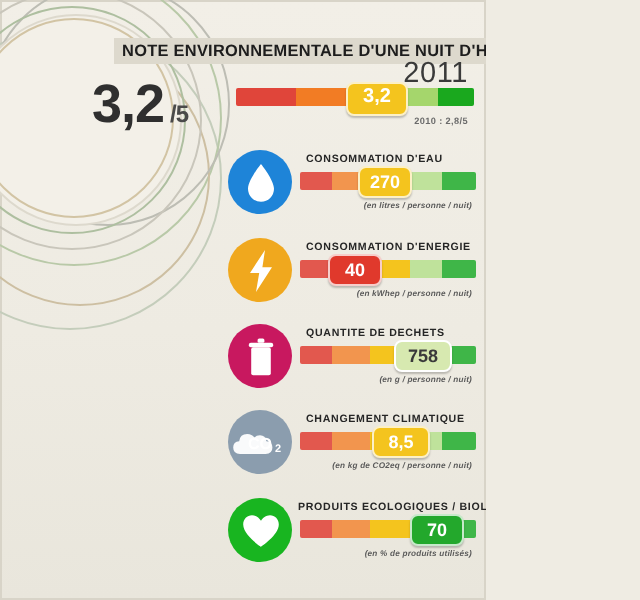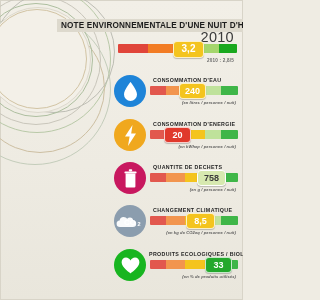--- a/index.html
+++ b/index.html
@@ -96,23 +96,26 @@
     <div class="ring r5"></div>
     <div class="ring r1"></div>
     <div class="ring r7"></div>
     <div class="ring r6"></div>
     <div class="ring r2"></div>
     <div class="disc"></div>
     <div class="ring r3"></div>
     <div class="ring r4"></div>
   </div>
 
+  <div class="score">
+    <span class="num">3,2</span><span class="den">/5</span>
+  </div>
 
   <div class="title">NOTE ENVIRONNEMENTALE D'UNE NUIT D'HÔTEL</div>
-  <div class="year">2010</div>
+  <div class="year">2011</div>
 
   <div class="bar" style="left:117px;top:43px;width:119px;">
     <span style="width:25%;background:#e0453a;"></span>
     <span style="width:25%;background:#f27c24;"></span>
     <span style="width:20%;background:#f4c41e;"></span>
     <span style="width:15%;background:#a5d66c;"></span>
     <span style="width:15%;background:#1aa81e;"></span>
   </div>
   <div class="chip" style="left:172px;top:39.5px;width:29px;height:15px;background:#f4c41e;font-size:10px;">3,2</div>
   <div class="prev" style="top:57px;">2010 : 2,8/5</div>
@@ -124,39 +127,39 @@
         </svg>
     </div>
     <div class="mlabel" style="left:152px;top:2px;">CONSOMMATION D'EAU</div>
     <div class="bar" style="left:149px;top:11px;width:88px;">
       <span style="width:18%;background:#e2584e;"></span>
       <span style="width:22%;background:#f2954e;"></span>
       <span style="width:22%;background:#f4c41e;"></span>
       <span style="width:19%;background:#bfe29b;"></span>
       <span style="width:19%;background:#3fb648;"></span>
     </div>
-    <div class="chip" style="left:178px;top:8px;width:25px;height:14px;background:#f4c41e;">240</div>
+    <div class="chip" style="left:178px;top:8px;width:25px;height:14px;background:#f4c41e;">270</div>
     <div class="munit" style="right:8px;top:25px;">(en litres / personne / nuit)</div>
   </div>
 
   <div class="row" style="top:118px;">
     <div class="icon" style="left:113px;top:0;background:#f0a81e;">
       <svg class="bolt" viewBox="0 0 13 21">
           <path d="M8.5 0 L1 11.5 L5.6 11.5 L4 21 L12 8.6 L7.2 8.6 Z" fill="#ffffff"></path>
         </svg>
     </div>
     <div class="mlabel" style="left:152px;top:2px;">CONSOMMATION D'ENERGIE</div>
     <div class="bar" style="left:149px;top:11px;width:88px;">
       <span style="width:18%;background:#e2584e;"></span>
       <span style="width:22%;background:#f2954e;"></span>
       <span style="width:22%;background:#f4c41e;"></span>
       <span style="width:19%;background:#bfe29b;"></span>
       <span style="width:19%;background:#3fb648;"></span>
     </div>
-    <div class="chip" style="left:163px;top:8px;width:25px;height:14px;background:#e0392c;">20</div>
+    <div class="chip" style="left:163px;top:8px;width:25px;height:14px;background:#e0392c;">40</div>
     <div class="munit" style="right:8px;top:25px;">(en kWhep / personne / nuit)</div>
   </div>
 
   <div class="row" style="top:161px;">
     <div class="icon" style="left:113px;top:0;background:#c8185f;">
       <svg class="bin" viewBox="0 0 15 19">
           <rect x="2.6" y="4.6" width="9.8" height="14" rx="1" fill="#ffffff"></rect>
           <rect x="1.4" y="2.4" width="12.2" height="2.2" rx="1" fill="#ffffff"></rect>
           <rect x="5.8" y="0.2" width="3.4" height="2.2" rx="0.8" fill="#ffffff"></rect>
         </svg>
@@ -200,17 +203,17 @@
         </svg>
     </div>
     <div class="mlabel" style="left:148px;top:2px;">PRODUITS ECOLOGIQUES / BIOLOGIQUES</div>
     <div class="bar" style="left:149px;top:11px;width:88px;">
       <span style="width:18%;background:#e2584e;"></span>
       <span style="width:22%;background:#f2954e;"></span>
       <span style="width:22%;background:#f4c41e;"></span>
       <span style="width:19%;background:#bfe29b;"></span>
       <span style="width:19%;background:#3fb648;"></span>
     </div>
-    <div class="chip" style="left:204px;top:8px;width:25px;height:14px;background:#23a82c;">33</div>
+    <div class="chip" style="left:204px;top:8px;width:25px;height:14px;background:#23a82c;">70</div>
     <div class="munit" style="right:8px;top:25px;">(en % de produits utilisés)</div>
   </div>
 
 </div>
 
 </body></html>

